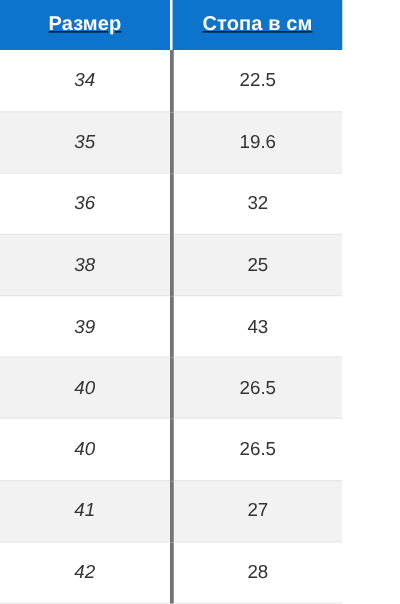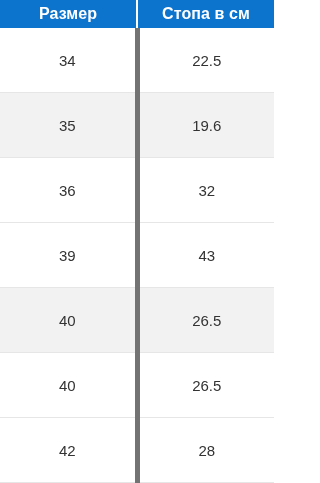--- a/index.html
+++ b/index.html
@@ -20,21 +20,22 @@
     border-collapse: collapse;
     table-layout: fixed;
   }
 
   #size-table col {
     width: 137px;
   }
 
   
   thead tr {
-    height: 28px;
+    height: 40px;
+    text-decoration: underline;
   }
   thead th {
     background: #0D74CE;
     color: #ffffff;
     font-size: 16px;
     font-weight: 700;
     text-align: center;
     vertical-align: middle;
     padding: 0;
     letter-spacing: 0.1px;
@@ -54,21 +55,22 @@
   tbody td {
     font-size: 15px;
     color: #333333;
     text-align: center;
     vertical-align: middle;
     padding: 0;
     border-bottom: 1px solid #E6E6E6;
     white-space: nowrap;
   }
   tbody td.col-left {
-    border-right: 5px solid #737373;
+    border-right: 3px solid #737373;
+    font-style: italic;
   }
 </style>
 </head>
 <body>
 
 <table id="size-table">
   <colgroup>
     <col>
     <col>
   </colgroup>
@@ -84,30 +86,38 @@
         <td>22.5</td>
       </tr>
       <tr class="row-shaded">
         <td class="col-left">35</td>
         <td>19.6</td>
       </tr>
       <tr class="row-white">
         <td class="col-left">36</td>
         <td>32</td>
       </tr>
+      <tr class="row-shaded">
+        <td class="col-left">38</td>
+        <td>25</td>
+      </tr>
       <tr class="row-white">
         <td class="col-left">39</td>
         <td>43</td>
       </tr>
       <tr class="row-shaded">
         <td class="col-left">40</td>
         <td>26.5</td>
       </tr>
       <tr class="row-white">
         <td class="col-left">40</td>
         <td>26.5</td>
       </tr>
+      <tr class="row-shaded">
+        <td class="col-left">41</td>
+        <td>27</td>
+      </tr>
       <tr class="row-white">
         <td class="col-left">42</td>
         <td>28</td>
       </tr>
     </tbody>
 </table>
 
 </body></html>

